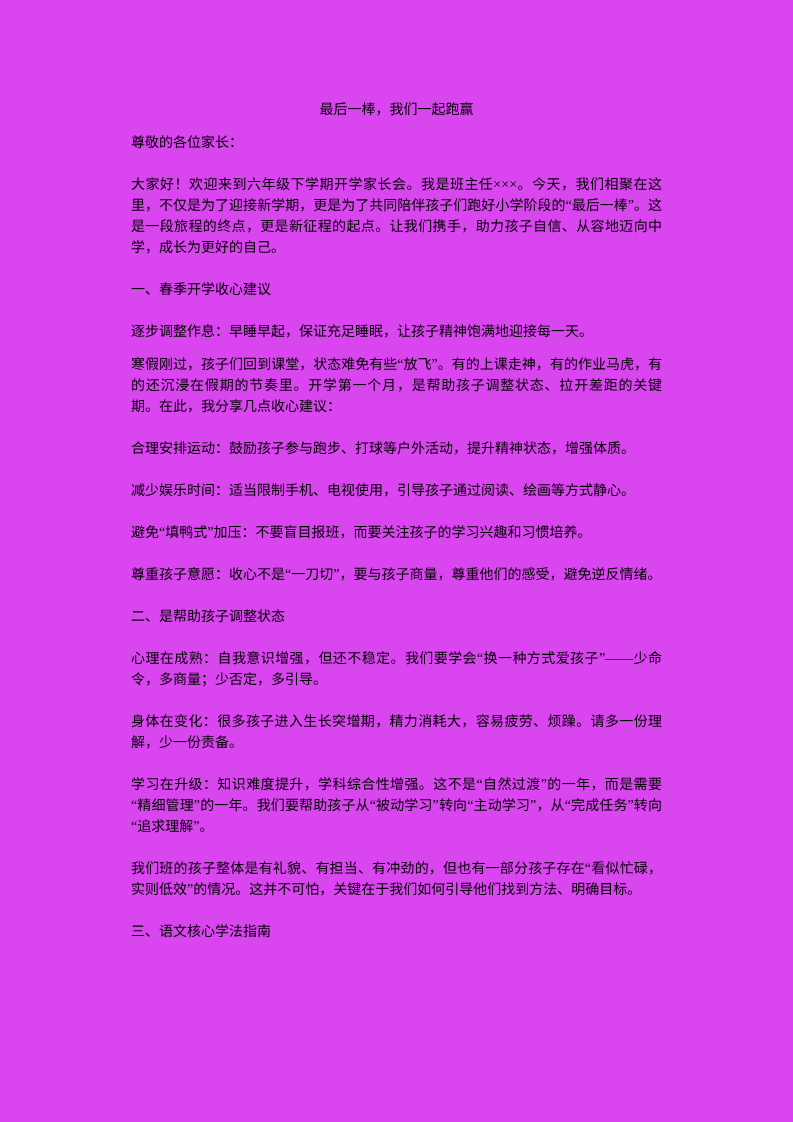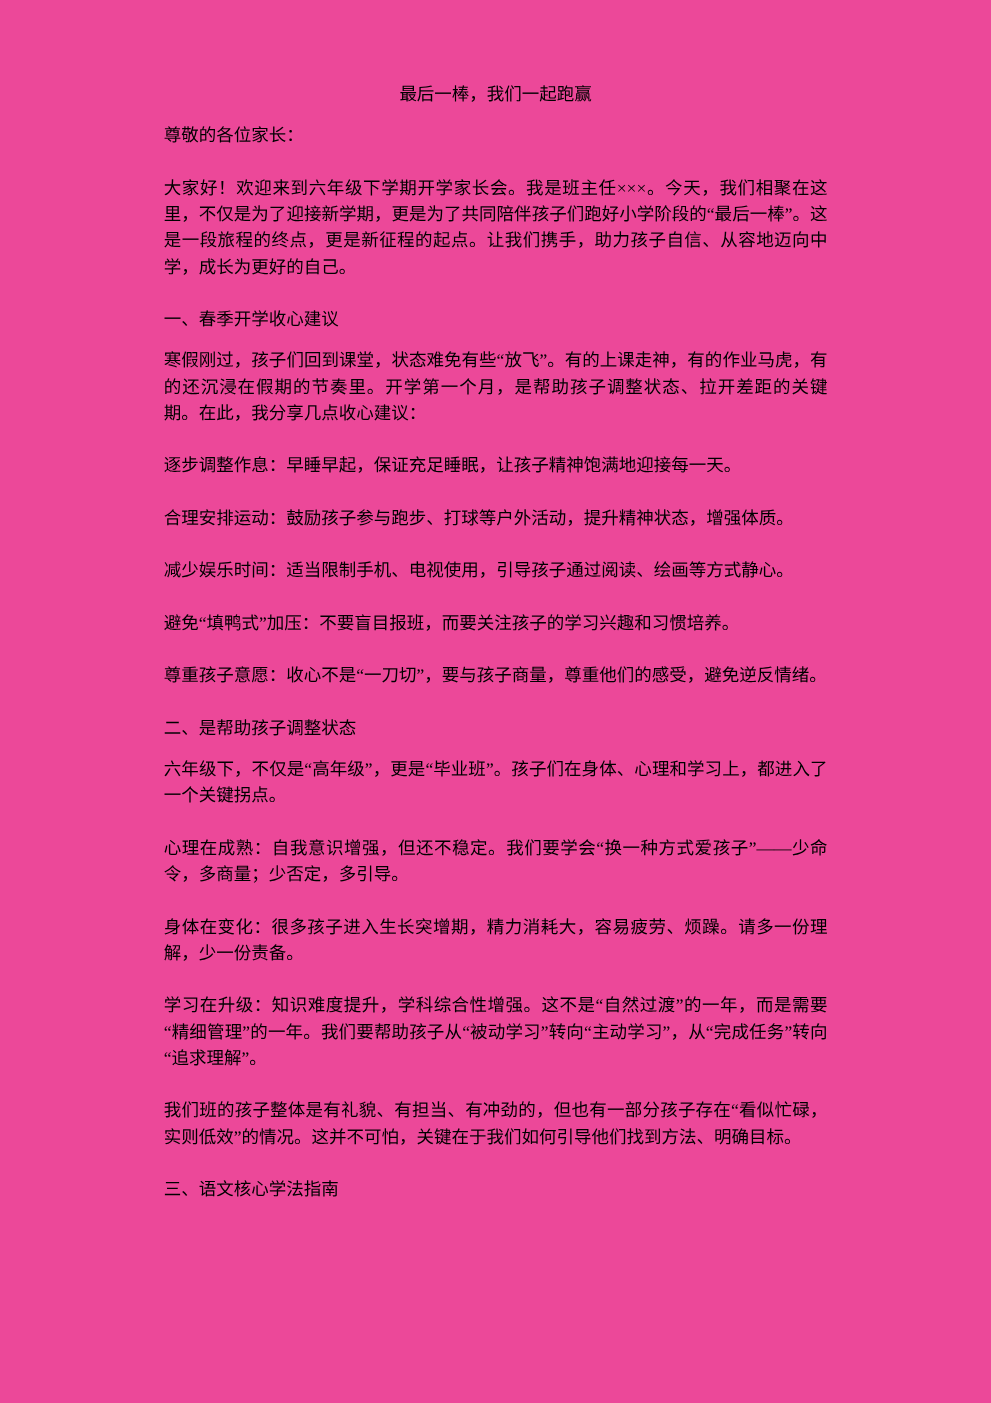--- a/index.html
+++ b/index.html
@@ -13,22 +13,22 @@
     overflow: hidden;
     color: #000000;
     font-family: "Liberation Serif", "DejaVu Serif", serif;
     font-size: 14px;
     line-height: 21px;
   }
   .page {
     box-sizing: border-box;
     width: 793px;
     height: 1122px;
-    padding: 66px 119px 40px 119px;
-    background: #ec4899;
+    padding: 99px 119px 40px 119px;
+    background: #d946ef;
   }
   .doc-title {
     margin: 0;
     text-align: center;
     font-size: 14px;
     font-weight: normal;
     white-space: nowrap;
   }
   .para, .heading {
     margin: 12px;
@@ -49,36 +49,35 @@
 <div class="page">
 
   <p class="doc-title">最后一棒，我们一起跑赢</p>
 
   <p class="para">尊敬的各位家长：</p>
 
   <p class="para gap">大家好！欢迎来到六年级下学期开学家长会。我是班主任×××。今天，我们相聚在这里，不仅是为了迎接新学期，更是为了共同陪伴孩子们跑好小学阶段的“最后一棒”。这是一段旅程的终点，更是新征程的起点。让我们携手，助力孩子自信、从容地迈向中学，成长为更好的自己。</p>
 
   <p class="heading gap">一、春季开学收心建议</p>
 
+  <p class="para gap">逐步调整作息：早睡早起，保证充足睡眠，让孩子精神饱满地迎接每一天。</p>
+
   <p class="para">寒假刚过，孩子们回到课堂，状态难免有些“放飞”。有的上课走神，有的作业马虎，有的还沉浸在假期的节奏里。开学第一个月，是帮助孩子调整状态、拉开差距的关键期。在此，我分享几点收心建议：</p>
-
-  <p class="para gap">逐步调整作息：早睡早起，保证充足睡眠，让孩子精神饱满地迎接每一天。</p>
 
   <p class="para gap">合理安排运动：鼓励孩子参与跑步、打球等户外活动，提升精神状态，增强体质。</p>
 
   <p class="para gap">减少娱乐时间：适当限制手机、电视使用，引导孩子通过阅读、绘画等方式静心。</p>
 
   <p class="para gap">避免“填鸭式”加压：不要盲目报班，而要关注孩子的学习兴趣和习惯培养。</p>
 
   <p class="para gap">尊重孩子意愿：收心不是“一刀切”，要与孩子商量，尊重他们的感受，避免逆反情绪。</p>
 
 
   <p class="heading gap">二、是帮助孩子调整状态</p>
 
-  <p class="para">六年级下，不仅是“高年级”，更是“毕业班”。孩子们在身体、心理和学习上，都进入了一个关键拐点。</p>
 
   <p class="para gap">心理在成熟：自我意识增强，但还不稳定。我们要学会“换一种方式爱孩子”——少命令，多商量；少否定，多引导。</p>
 
   <p class="para gap">身体在变化：很多孩子进入生长突增期，精力消耗大，容易疲劳、烦躁。请多一份理解，少一份责备。</p>
 
   <p class="para gap">学习在升级：知识难度提升，学科综合性增强。这不是“自然过渡”的一年，而是需要“精细管理”的一年。我们要帮助孩子从“被动学习”转向“主动学习”，从“完成任务”转向“追求理解”。</p>
 
   <p class="para gap">我们班的孩子整体是有礼貌、有担当、有冲劲的，但也有一部分孩子存在“看似忙碌，实则低效”的情况。这并不可怕，关键在于我们如何引导他们找到方法、明确目标。</p>
 
   <p class="heading gap">三、语文核心学法指南</p>

